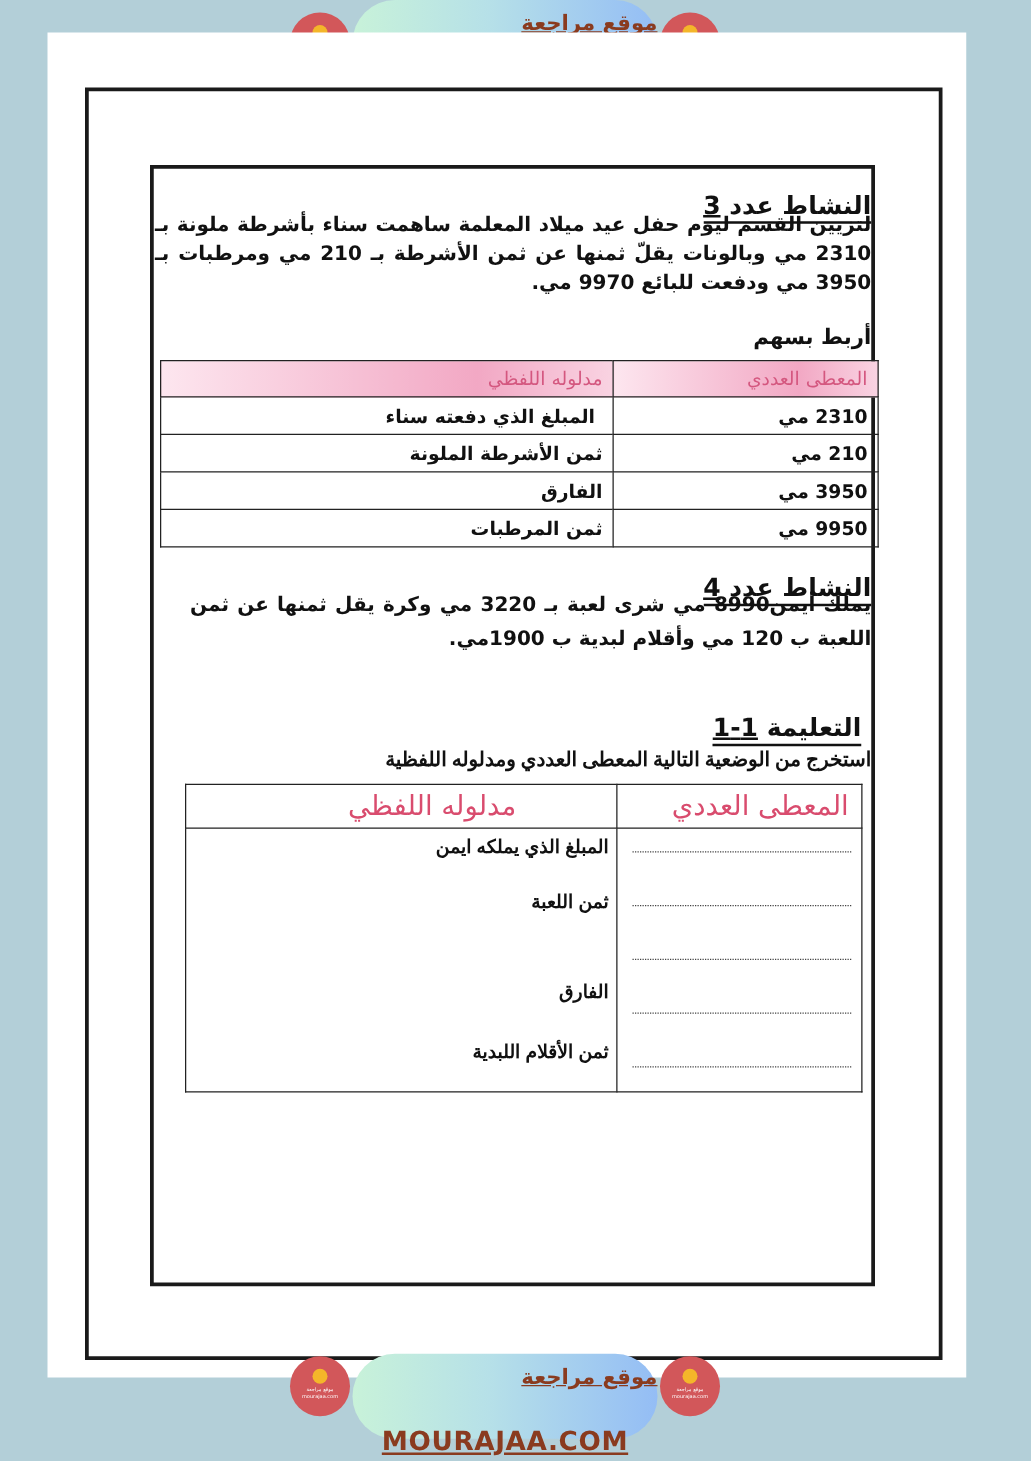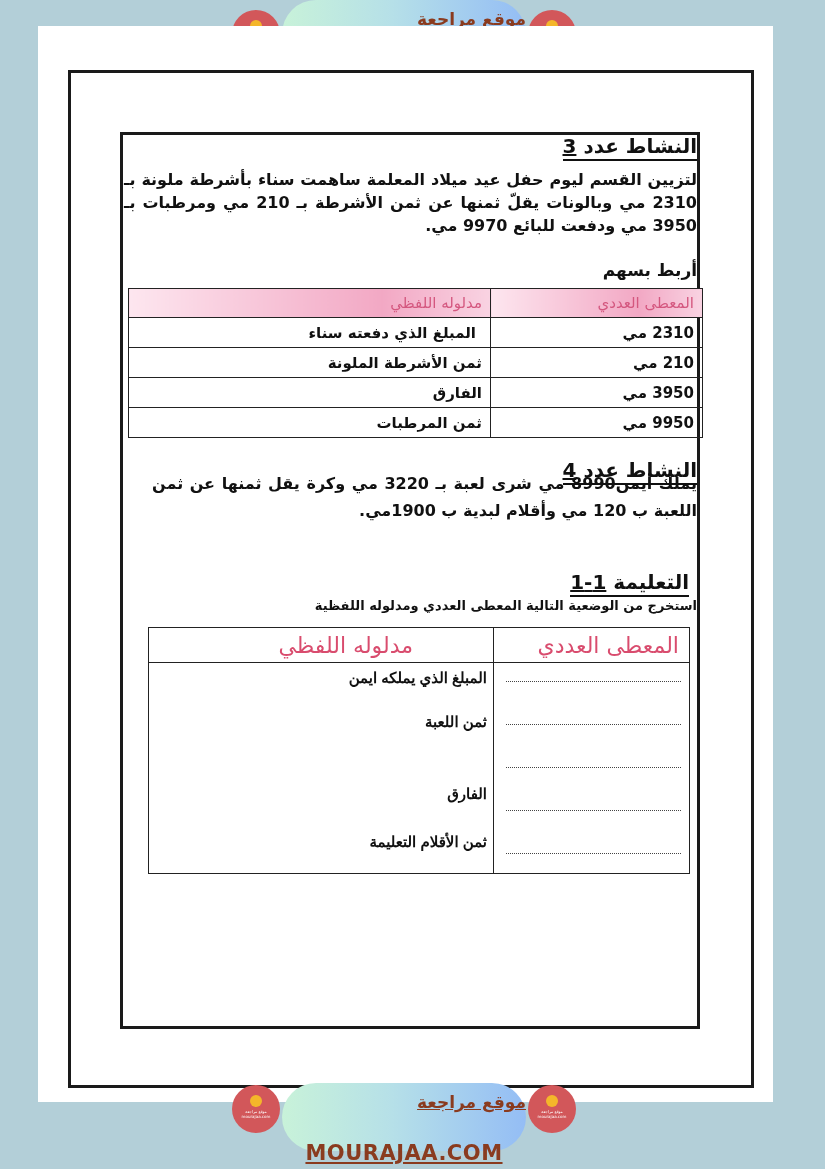--- a/index.html
+++ b/index.html
@@ -70,21 +70,21 @@
 </div>
 <div class="badge" style="left:528px;top:10px;">
   <span class="logo"></span>
   <span class="tiny">موقع مراجعة mourajaa.com</span>
 </div>
 
 <div class="page"></div>
 <div class="outer-frame"></div>
 <div class="inner-frame"></div>
 
-<div class="activity-title rtl" style="top:134px;">
+<div class="activity-title rtl" style="top:152px;">
   <span>النشاط عدد</span>
   <span class="num">3</span>
 </div>
 <div class="para rtl" style="top:168px;">لتزيين القسم ليوم حفل عيد ميلاد المعلمة ساهمت سناء بأشرطة ملونة بـ 2310 مي وبالونات يقلّ ثمنها عن ثمن الأشرطة بـ 210 مي ومرطبات بـ 3950 مي ودفعت للبائع 9970 مي.</div>
 <div class="instr rtl" style="top:260px;">أربط بسهم</div>
 
 <table class="t1 rtl" dir="rtl">
   <tbody>
       <tr>
     <th class="num-col">المعطى العددي</th>
@@ -112,41 +112,41 @@
 <div class="activity-title rtl" style="top:458px;">
   <span>النشاط عدد</span>
   <span class="num">4</span>
 </div>
 <div class="para rtl" style="top:470px;line-height:27px;margin-left:28px;">يملك أيمن8990 مي شرى لعبة بـ 3220 مي وكرة يقل ثمنها عن ثمن اللعبة ب 120 مي وأقلام لبدية ب 1900مي.</div>
 
 <div class="activity-title rtl" style="top:570px;right:136px;text-align:right;">
   <span>التعليمة</span>
   <span class="num">1-1</span>
 </div>
-<div class="instr rtl" style="top:598px;right:128px;font-size:13px;">استخرج من الوضعية التالية المعطى العددي ومدلوله اللفظية</div>
+<div class="instr rtl" style="top:598px;right:128px;font-size:16px;font-family:Liberation Serif, serif;">استخرج من الوضعية التالية المعطى العددي ومدلوله اللفظية</div>
 
 <table class="t2 rtl" dir="rtl">
   <tbody>
       <tr>
     <th class="num-col">المعطى العددي</th>
     <th style="text-align:right;padding-right:80px;">مدلوله اللفظي</th>
   </tr>
   <tr>
     <td class="body-cell">
       <div class="dots" style="height:18px;"></div>
       <div class="dots"></div>
       <div class="dots"></div>
       <div class="dots"></div>
       <div class="dots"></div>
     </td>
     <td class="body-cell">
       <div class="item" style="height:44px;">المبلغ الذي يملكه ايمن</div>
       <div class="item" style="height:52px;text-align:right;">ثمن اللعبة</div>
       <div class="item" style="height:52px;line-height:70px;">الفارق</div>
-      <div class="item" style="line-height:62px;">ثمن الأقلام التعليمة</div>
+      <div class="item" style="line-height:62px;">ثمن الأقلام اللبدية</div>
     </td>
   </tr>
 </tbody>
   </table>
 
 <div class="badge" style="left:232px;top:1085px;">
   <span class="logo"></span>
   <span class="tiny">موقع مراجعة mourajaa.com</span>
 </div>
 <div class="banner" style="top:1083px;">

